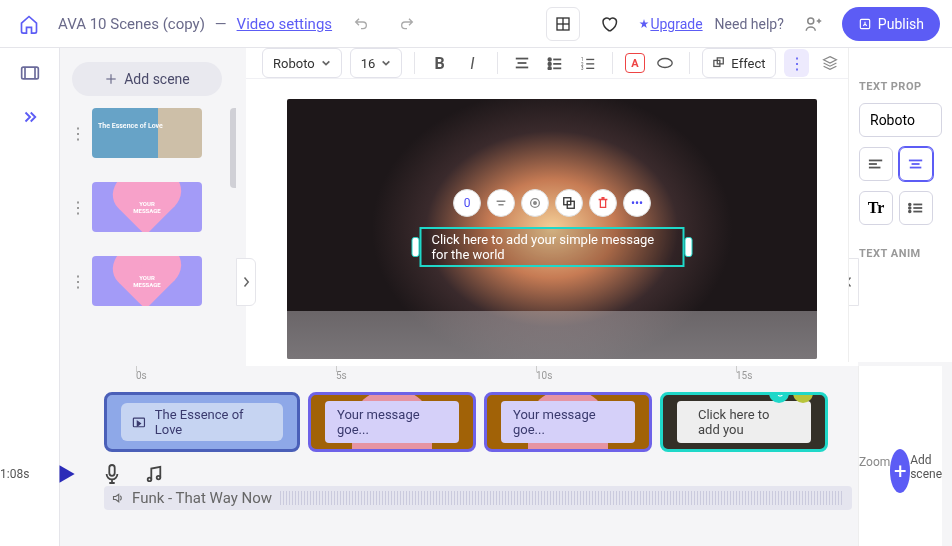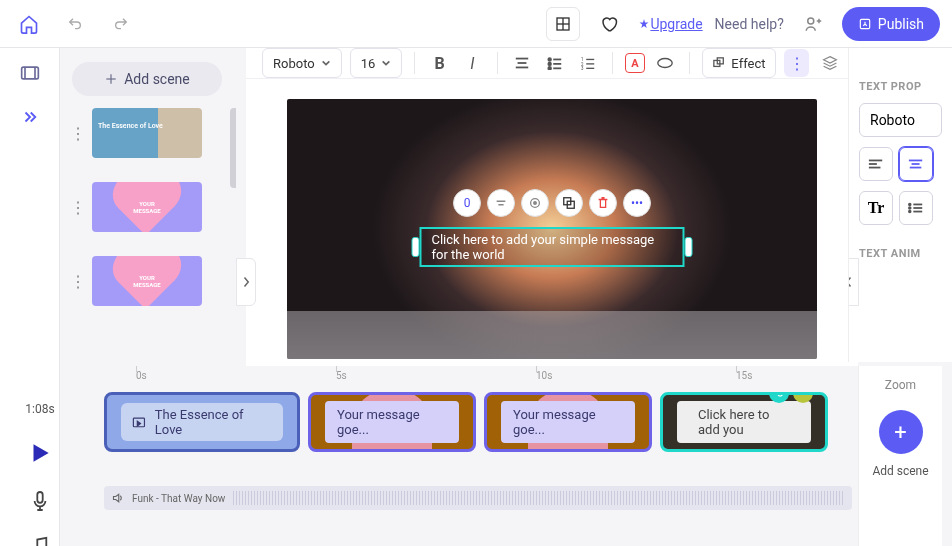--- a/index.html
+++ b/index.html
@@ -39,41 +39,41 @@
 .edit-handle.l { left: -10px; } .edit-handle.r { right: -10px; }
 .canvas-drop { position: absolute; left: 50%; bottom: -12px; transform: translateX(-50%); width: 50px; height: 24px; background: #fff; border: 1px solid #e5e5ea; border-radius: 12px 12px 0 0; display: flex; align-items: center; justify-content: center; cursor: pointer; }
 .right-panel { position: absolute; right: 0; top: 0; width: 104px; bottom: 184px; background: #fff; border-left: 1px solid #eee; padding: 10px; overflow: hidden; }
 .rp-title { color: #999; font-size: 11px; font-weight: 700; letter-spacing: .5px; margin: 22px 0 10px; white-space: nowrap; }
 .rp-select { border: 1px solid #d5d5e2; border-radius: 6px; height: 34px; padding: 0 10px; display: flex; align-items: center; font-size: 14px; margin-bottom: 10px; cursor: pointer; }
 .rp-align-row { display: flex; gap: 6px; margin-bottom: 10px; }
 .rp-abtn { width: 34px; height: 34px; border: 1px solid #d5d5e2; border-radius: 6px; display: flex; align-items: center; justify-content: center; cursor: pointer; }
 .rp-abtn.active { border-color: #5c5cf5; box-shadow: 0 0 0 1px #5c5cf5; }
 .rp-toggle-l { position: absolute; left: -10px; top: 210px; width: 20px; height: 48px; background: #fff; border: 1px solid #e5e5ea; border-radius: 6px 0 0 6px; display: flex; align-items: center; justify-content: center; cursor: pointer; }
 .bottom { position: absolute; left: 0; right: 0; bottom: 0; height: 180px; background: #f5f5f7; }
-.play-col { position: absolute; left: -60px; top: 0; bottom: 0; width: 80px; display: flex; flex-direction: column; align-items: center; gap: 24px; padding-top: 36px; }
+.play-col { position: absolute; left: -60px; top: 0; bottom: 0; width: 80px; display: flex; flex-direction: row; align-items: center; gap: 24px; padding-top: 36px; }
 .playbtn { color: #2b2bb8; cursor: pointer; }
 .timecode { font-size: 12px; color: #555; }
 .timeline-body { position: absolute; left: 44px; right: 100px; top: 26px; height: 62px; display: flex; gap: 8px; }
 .clip { height: 60px; border-radius: 8px; display: flex; align-items: center; padding: 0 14px; gap: 8px; font-size: 13px; color: #3a3a6e; border: 3px solid transparent; position: relative; overflow: hidden; }
 .clip1 { width: 196px; background: #8ea8e8; border-color: #4a5fb8; }
 .clip1 .clip-inner { background: #c6d4f2; border-radius: 6px; width: 100%; height: 38px; display: flex; align-items: center; gap: 8px; padding: 0 10px; }
 .clip2, .clip3 { width: 168px; background: #a16207; border-color: #6e62e8; display: flex; align-items: center; justify-content: center; }
 .clip-heart-bg { position: absolute; width: 80px; height: 70px; background: #f7a1c9; border-radius: 50% 50% 0 0; left: 50%; transform: translateX(-50%); top: -6px; opacity: .8; }
 .clip2 .clabel, .clip3 .clabel { background: #d5d0f9; padding: 6px 12px; border-radius: 4px; position: relative; z-index: 2; }
 .clip4 { width: 168px; background: #343028; border: 3px solid #1fd8c9; color: #fff; display: flex; align-items: center; }
 .clip4 .clabel { background: #eee; color: #444; padding: 6px 21px; border-radius: 4px; }
 .clip4-badges { position: absolute; top: -12px; right: 12px; display: flex; gap: 4px; }
 .cbadge { width: 20px; height: 20px; border-radius: 50%; display: flex; align-items: center; justify-content: center; color: #fff; font-size: 11px; }
 .cbadge.g { background: #1fd8c9; } .cbadge.y { background: #b8c43a; }
-.audio-track { position: absolute; left: 44px; right: 100px; top: 120px; height: 24px; background: #e5e5ef; border-radius: 4px; display: flex; align-items: center; padding: 4px 8px; gap: 8px; font-size: 10px; color: #666; }
+.audio-track { position: absolute; left: 44px; right: 100px; top: 120px; height: 24px; background: #e5e5ef; border-radius: 4px; display: flex; align-items: center; padding: 4px 8px; gap: 8px; font-size: 15px; color: #666; }
 .audio-wave { flex: 1; height: 14px; background: repeating-linear-gradient(90deg, #b0b0cc 0 1px, transparent 1px 3px); opacity: .5; }
 .ruler { position: absolute; left: 44px; right: 100px; top: 4px; height: 18px; margin-left: 32px; }
 .tick { position: absolute; top: 0; font-size: 10px; color: #999; }
 .tick::before { content: ""; position: absolute; left: 0; top: -4px; width: 1px; height: 6px; background: #ccc; }
-.zoom-add { position: absolute; right: 10px; top: 0; bottom: 0; width: 84px; background: #fff; border-left: 1px solid #eee; display: flex; flex-direction: column; align-items: center; padding-top: 12px; }
+.zoom-add { position: absolute; right: 10px; top: 0; bottom: 0; width: 84px; background: #fff; border-left: 1px solid #eee; display: flex; flex-direction: row; align-items: center; padding-top: 12px; }
 .zoom-l { font-size: 12px; color: #888; }
 .add-fab { width: 44px; height: 44px; border-radius: 50%; background: #5c5cf5; color: #fff; display: flex; align-items: center; justify-content: center; font-size: 22px; margin-top: 18px; cursor: pointer; }
 .add-fab-l { font-size: 12px; color: #555; margin-top: 10px; }
 .title-area { display: flex; align-items: center; gap: 10px; color: #6a6a8a; font-size: 15px; }
 .title-area .link { color: #5c5cf5; text-decoration: underline; cursor: pointer; }
 .spacer { flex: 1; }
 .top-btn { width: 34px; height: 34px; border: 1px solid #e5e5ea; border-radius: 6px; display: flex; align-items: center; justify-content: center; cursor: pointer; color: #444; }
 .top-btn.noborder { border: none; }
 .upgrade { display: flex; align-items: center; color: #5c5cf5; text-decoration: underline; font-size: 14px; cursor: pointer; }
 .needhelp { color: #6a6a8a; font-size: 14px; cursor: pointer; }
@@ -82,20 +82,25 @@
 </style>
 </head>
 <body>
 
 <div class="topbar">
   <span class="top-btn noborder">
     <svg width="20" height="20" viewBox="0 0 24 24" fill="none" stroke="#5c5cf5" stroke-width="2">
         <path d="M3 11l9-8 9 8v10a2 2 0 0 1-2 2h-4v-7h-6v7H5a2 2 0 0 1-2-2z"></path>
       </svg>
   </span>
+  <div class="title-area">
+    <span>AVA 10 Scenes (copy)</span>
+    <span>—</span>
+    <span class="link">Video settings</span>
+  </div>
   <span class="top-btn noborder">
     <svg width="16" height="16" viewBox="0 0 24 24" fill="none" stroke="#aaa" stroke-width="2">
         <path d="M9 14l-5-5 5-5M4 9h11a5 5 0 0 1 0 10h-3"></path>
       </svg>
   </span>
   <span class="top-btn noborder">
     <svg width="16" height="16" viewBox="0 0 24 24" fill="none" stroke="#aaa" stroke-width="2">
         <path d="M15 14l5-5-5-5M20 9H9a5 5 0 0 0 0 10h3"></path>
       </svg>
   </span>

